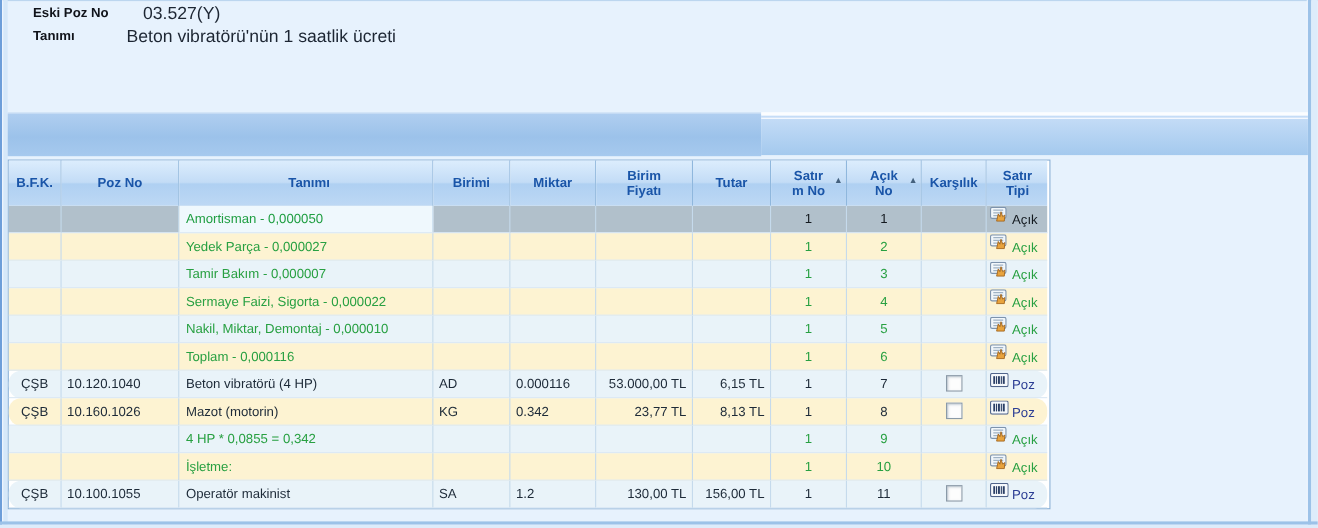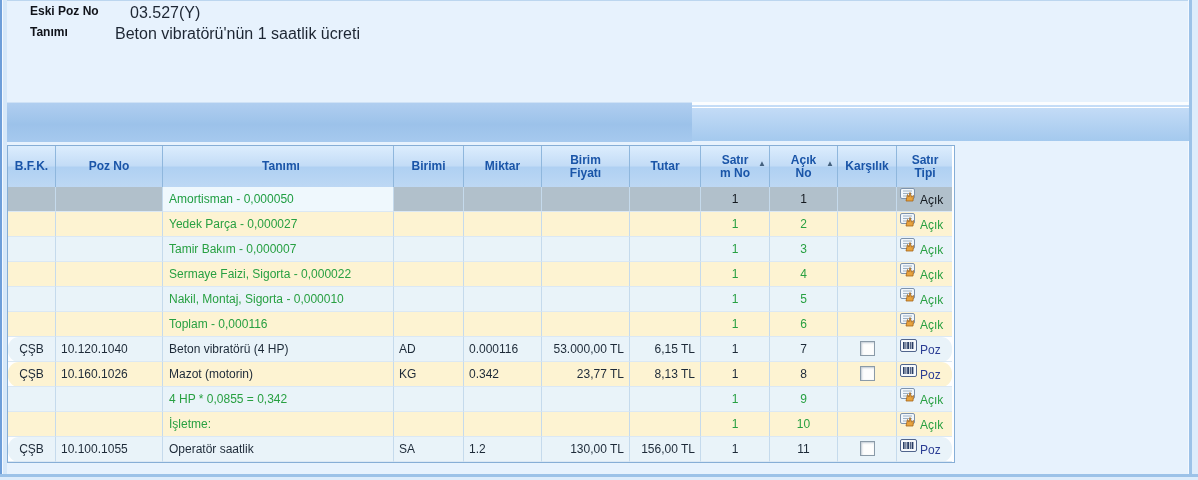--- a/index.html
+++ b/index.html
@@ -194,21 +194,21 @@
                   <line x1="3" y1="3" x2="12" y2="3"></line>
                   <line x1="3" y1="5.5" x2="12" y2="5.5"></line>
                   <line x1="3" y1="8" x2="12" y2="8"></line>
                 </g>
                 <path d="M6 13 L7.5 6.5 L9 9 L10 4.5 L11.5 9 L13.5 7.5 L13 13 Z" fill="#e8a33d" stroke="#a3641a" stroke-width="0.8"></path>
               </svg></span><span class="satir-label">Açık</span></div>
         </div>
         <div class="trow acik blue">
           <div class="c-bfk cell center"></div>
           <div class="c-poz cell"></div>
-          <div class="c-tanimi cell">Nakil, Montaj, Sigorta - 0,000010</div>
+          <div class="c-tanimi cell">Nakil, Miktar, Demontaj - 0,000010</div>
           <div class="c-birimi cell"></div>
           <div class="c-miktar cell"></div>
           <div class="c-fiyat cell right"></div>
           <div class="c-tutar cell right"></div>
           <div class="c-bolum cell center">1</div>
           <div class="c-sira cell center">5</div>
           <div class="c-karsilik cell center"></div>
           <div class="c-satir cell"><span class="satir-icon"><svg width="17" height="14" viewBox="0 0 17 14">
                 <rect x="0.5" y="0.5" width="14" height="10" rx="1.5" fill="#f2f7fb" stroke="#7d93ad"></rect>
                 <g stroke="#9fb2c4" stroke-width="1">
@@ -322,21 +322,21 @@
                   <line x1="3" y1="3" x2="12" y2="3"></line>
                   <line x1="3" y1="5.5" x2="12" y2="5.5"></line>
                   <line x1="3" y1="8" x2="12" y2="8"></line>
                 </g>
                 <path d="M6 13 L7.5 6.5 L9 9 L10 4.5 L11.5 9 L13.5 7.5 L13 13 Z" fill="#e8a33d" stroke="#a3641a" stroke-width="0.8"></path>
               </svg></span><span class="satir-label">Açık</span></div>
         </div>
         <div class="trow pozrow blue">
           <div class="c-bfk cell center">ÇŞB</div>
           <div class="c-poz cell">10.100.1055</div>
-          <div class="c-tanimi cell">Operatör saatlik</div>
+          <div class="c-tanimi cell">Operatör makinist</div>
           <div class="c-birimi cell">SA</div>
           <div class="c-miktar cell">1.2</div>
           <div class="c-fiyat cell right">130,00 TL</div>
           <div class="c-tutar cell right">156,00 TL</div>
           <div class="c-bolum cell center">1</div>
           <div class="c-sira cell center">11</div>
           <div class="c-karsilik cell center"><span class="checkbox"></span></div>
           <div class="c-satir cell"><span class="satir-icon"><svg width="17" height="13" viewBox="0 0 17 13">
                 <rect x="0.5" y="0.5" width="16" height="12" rx="1.5" fill="#f6f9fc" stroke="#51658c"></rect>
                 <g fill="#2b3f66">

